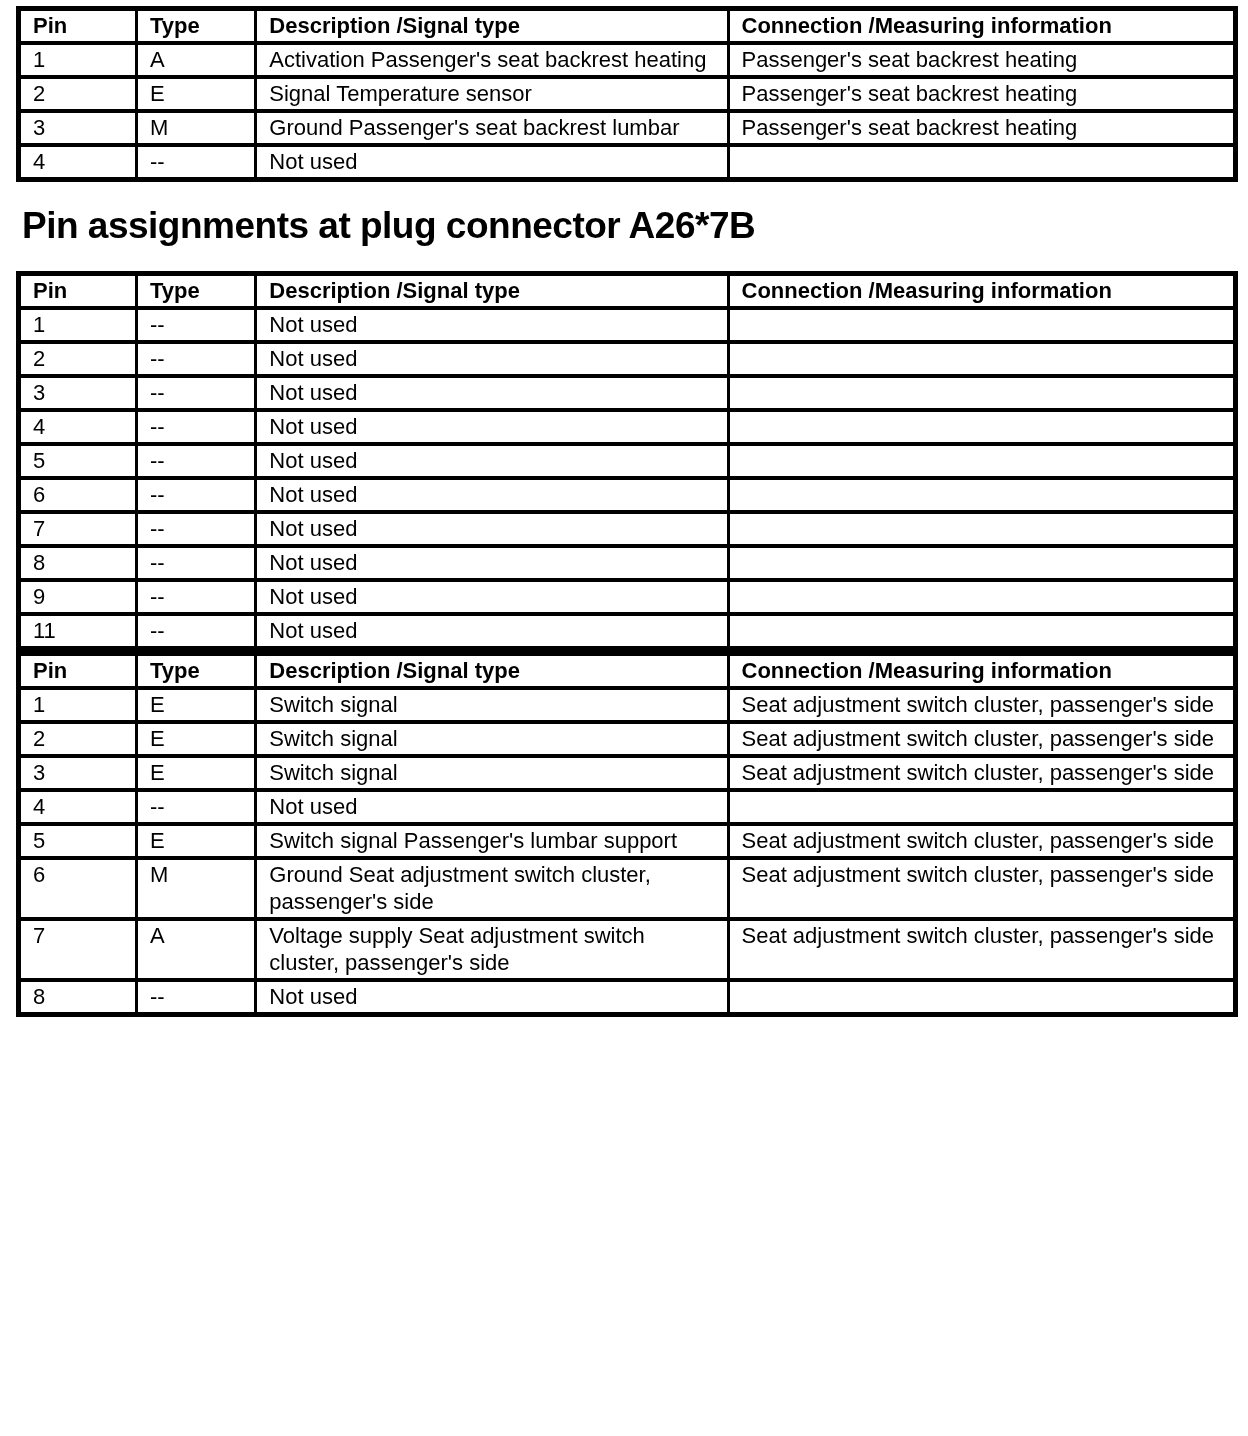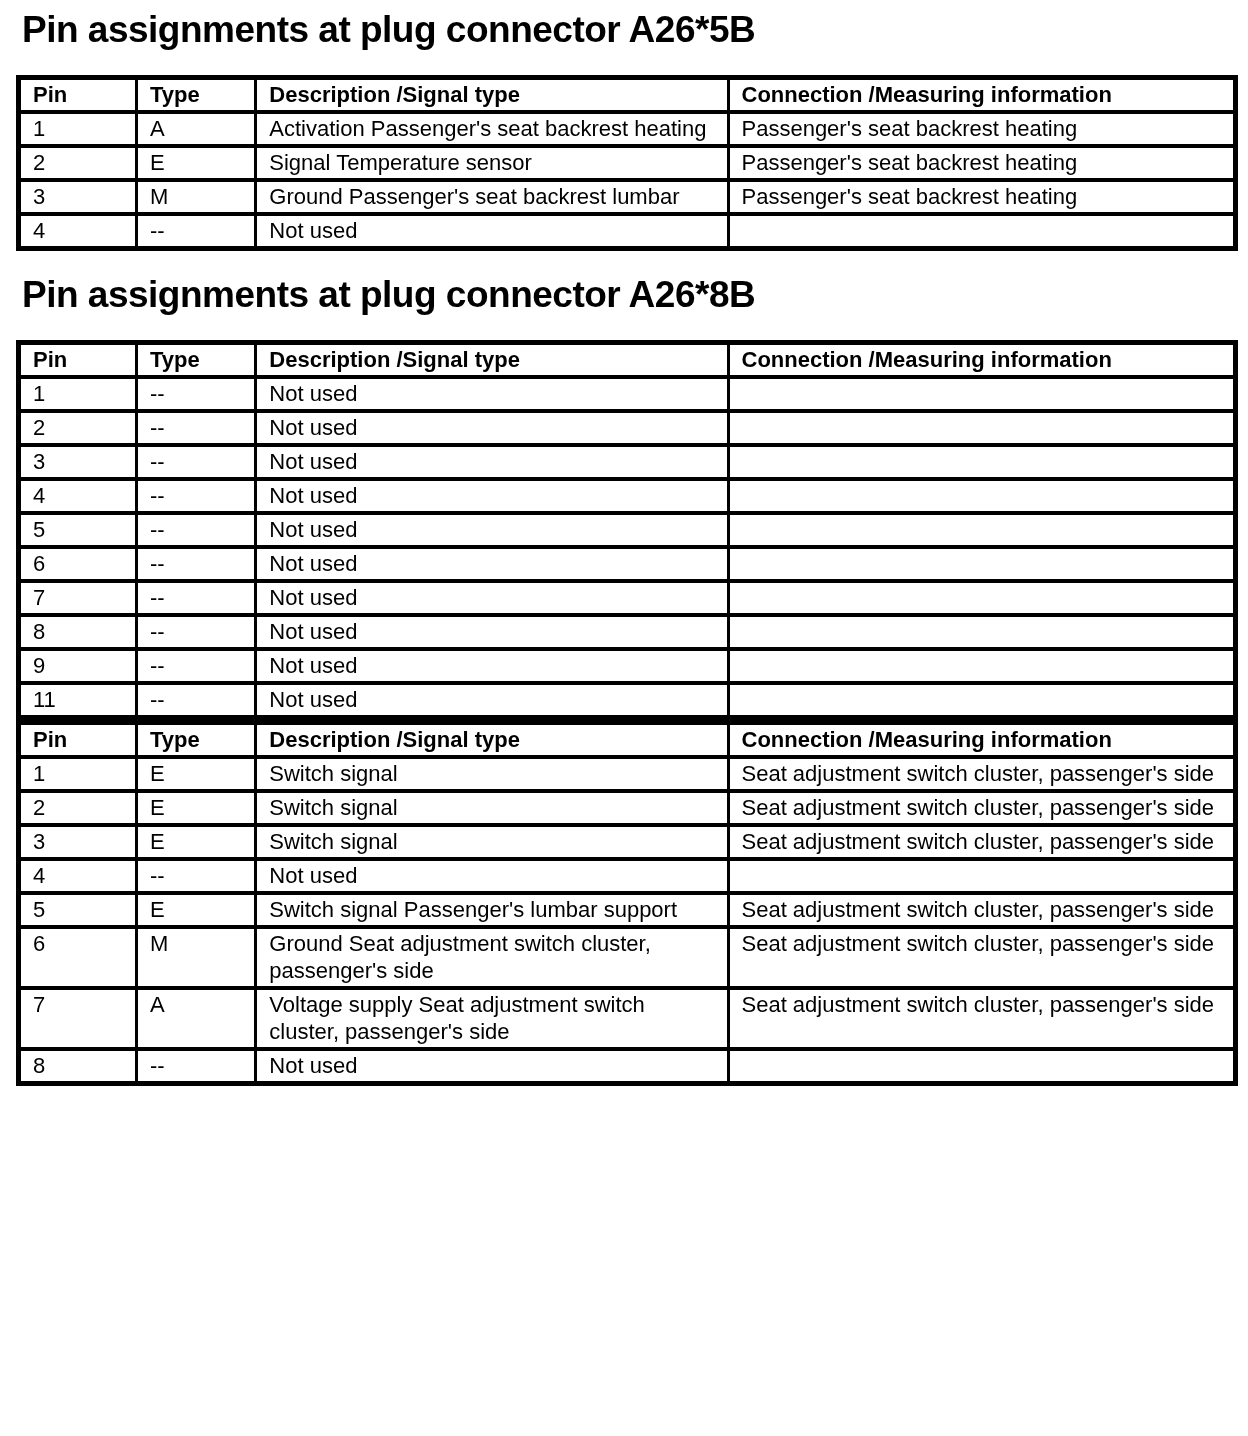--- a/index.html
+++ b/index.html
@@ -54,21 +54,20 @@
   .col-connection  { width: 41.7%; }
   td.col-description { padding-right: 34px; }
   td.col-connection  { padding-right: 24px; }
 </style>
 </head>
 <body>
 
 <div class="page">
 
   <section>
-    <h1 class="section-title">Pin assignments at plug connector A26*5B</h1>
     <table class="pin-table">
       <thead>
         <tr>
           <th class="col-pin">Pin</th>
           <th class="col-type">Type</th>
           <th class="col-description">Description /Signal type</th>
           <th class="col-connection">Connection /Measuring information</th>
         </tr>
       </thead>
       <tbody>
@@ -94,21 +93,21 @@
             <td class="col-pin">4</td>
             <td class="col-type">--</td>
             <td class="col-description">Not used</td>
             <td class="col-connection"></td>
           </tr>
         </tbody>
     </table>
   </section>
 
   <section>
-    <h1 class="section-title">Pin assignments at plug connector A26*8B</h1>
+    <h1 class="section-title">Pin assignments at plug connector A26*7B</h1>
     <table class="pin-table">
       <thead>
         <tr>
           <th class="col-pin">Pin</th>
           <th class="col-type">Type</th>
           <th class="col-description">Description /Signal type</th>
           <th class="col-connection">Connection /Measuring information</th>
         </tr>
       </thead>
       <tbody>

